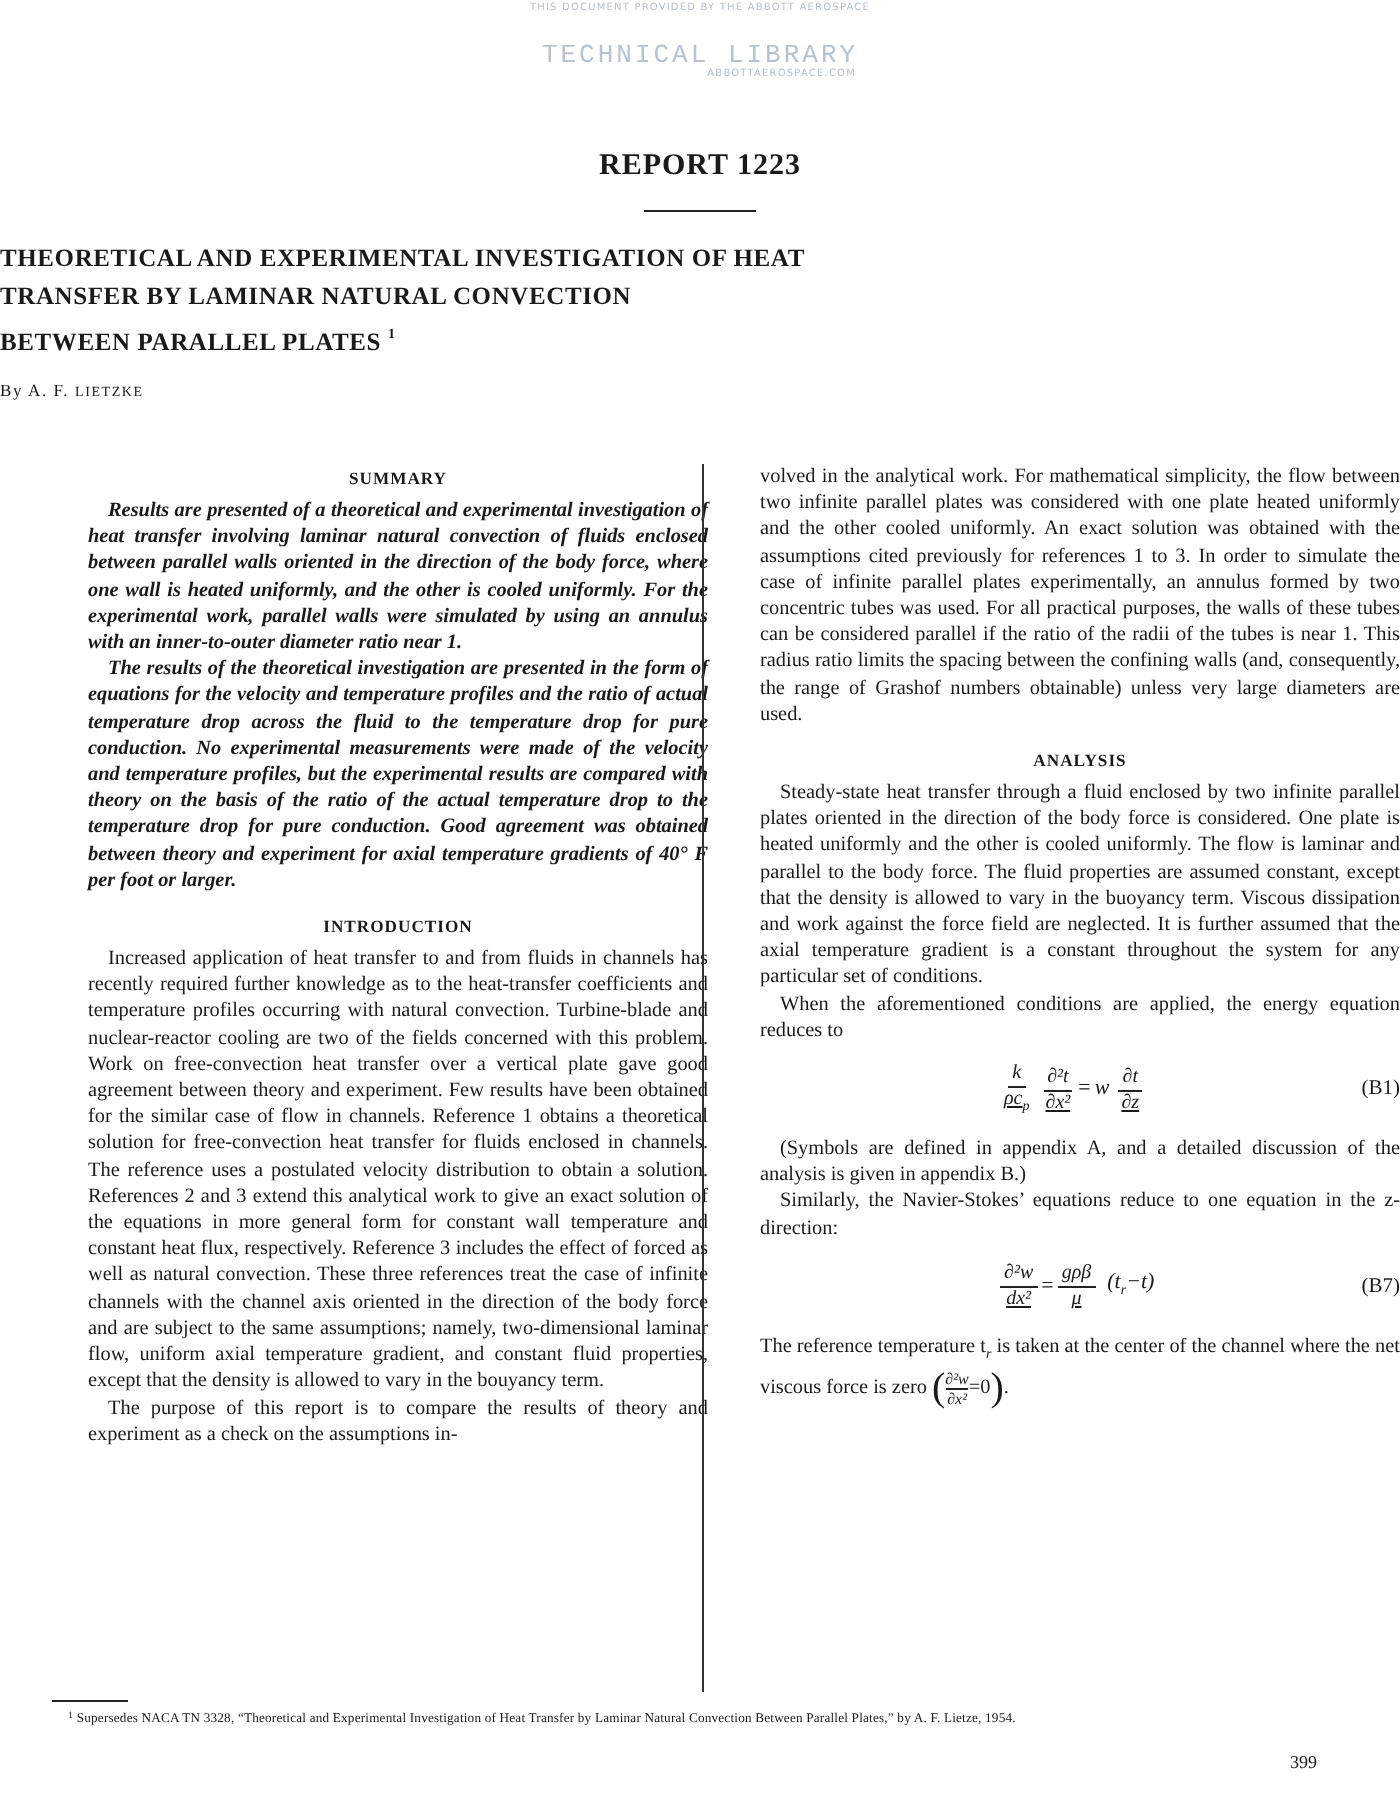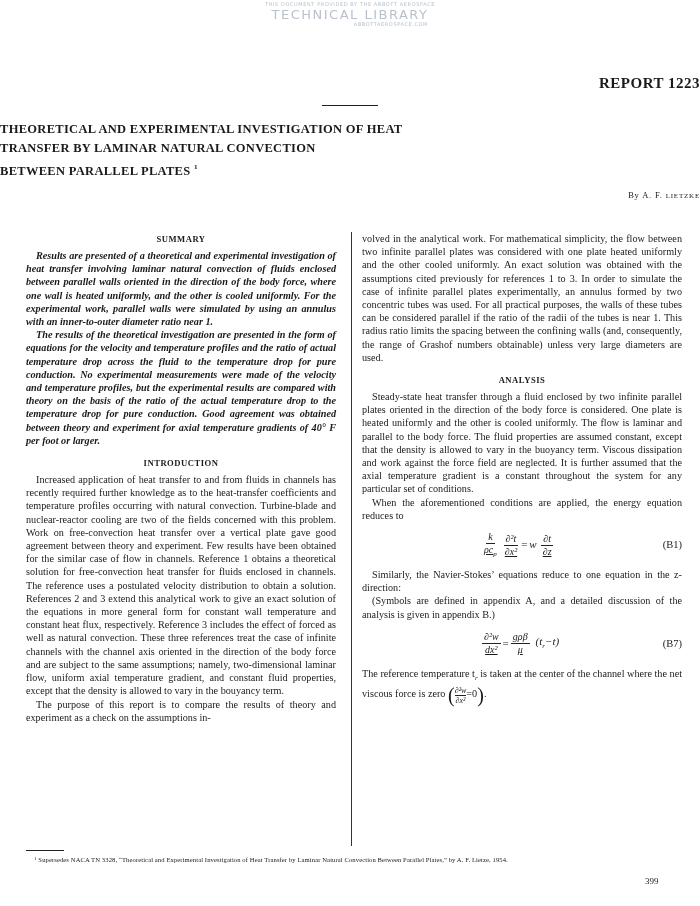--- a/index.html
+++ b/index.html
@@ -6,42 +6,42 @@
   body {
     width: 700px; height: 906px; position: relative; overflow: hidden;
     font-family: "DejaVu Serif", "Liberation Serif", serif;
     color: #1a1a1a;
   }
   .watermark {
     position: absolute; left: 250px; top: 2px; width: 200px; text-align: center;
     color: #b9c2cc; font-family: "DejaVu Sans", sans-serif; line-height: 1;
   }
   .wm-top { font-size: 5px; letter-spacing: 0.6px; }
-  .wm-main { font-size: 13px; letter-spacing: 1.5px; margin-top: 1px; }
+  .wm-main { font-size: 13px; letter-spacing: 1.5px; margin-top: 14px; font-family: Liberation Mono, monospace; }
   .wm-url { font-size: 5px; letter-spacing: 0.6px; margin-top: 1px; text-align: right; padding-right: 22px; }
 
   .report-no {
-    position: absolute; top: 75px; left: 0; width: 700px; text-align: right;
+    position: absolute; top: 75px; left: 0; width: 700px; text-align: center;
     font-family: "Liberation Serif", serif; font-weight: bold; font-size: 15px;
     letter-spacing: 0.5px;
   }
   .title-rule { position: absolute; top: 105px; left: 322px; width: 56px; height: 1px; background: #222; }
   .title {
     position: absolute; top: 120px; left: 0; width: 700px; text-align: left;
     font-family: "Liberation Serif", serif; font-weight: bold; font-size: 12.5px;
     line-height: 19px; letter-spacing: 0.3px;
   }
   .title sup { font-size: 7px; vertical-align: 6px; }
   .author {
-    position: absolute; top: 190px; left: 0; width: 700px; text-align: right;
+    position: absolute; top: 190px; left: 0; width: 700px; text-align: left;
     font-family: "Liberation Serif", serif; font-size: 8.5px; letter-spacing: 0.8px;
   }
   .author .sc { font-size: 7px; }
 
-  .col { position: absolute; font-family: "Liberation Serif", serif; font-size: 10.2px; line-height: 13.2px; text-align: justify; }
+  .col { position: absolute; font-family: "Liberation Serif", serif; font-size: 10.2px; line-height: 13.2px; text-align: justify; margin-left: 18px; }
   .col-left { left: 26px; top: 233px; width: 310px; }
   .col-right { left: 362px; top: 232px; width: 320px; }
   .col-divider { position: absolute; left: 351px; top: 232px; width: 1px; height: 614px; background: #333; }
 
   .section-head {
     text-align: center; font-weight: bold; font-size: 8.6px; letter-spacing: 0.5px;
     margin: 0 0 4px 0; line-height: 12px;
   }
   p { margin: 0; text-indent: 10px; }
   .italic p { font-style: italic; font-weight: bold; }
@@ -127,22 +127,22 @@
       <span style="font-style:normal">=</span>
       <span style="margin:0 2px">w</span>
       <span class="frac">
         <span class="num">∂t</span>
         <span class="den">∂z</span>
       </span>
     </div>
     <span class="eq-label">(B1)</span>
   </div>
 
+  <p>(Symbols are defined in appendix A, and a detailed discussion of the analysis is given in appendix B.)</p>
   <p>Similarly, the Navier-Stokes’ equations reduce to one equation in the z-direction:</p>
-  <p>(Symbols are defined in appendix A, and a detailed discussion of the analysis is given in appendix B.)</p>
 
   <div class="equation">
     <div class="eq-body">
       <span class="frac">
         <span class="num">∂²w</span>
         <span class="den">dx²</span>
       </span>
       <span style="font-style:normal">=</span>
       <span class="frac">
         <span class="num">gρβ</span>

